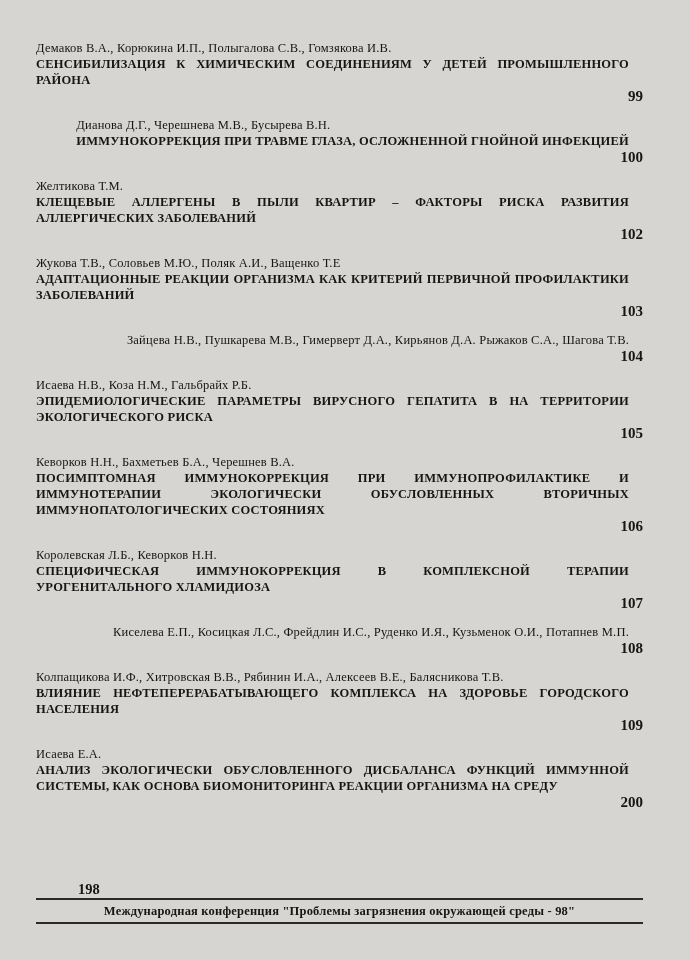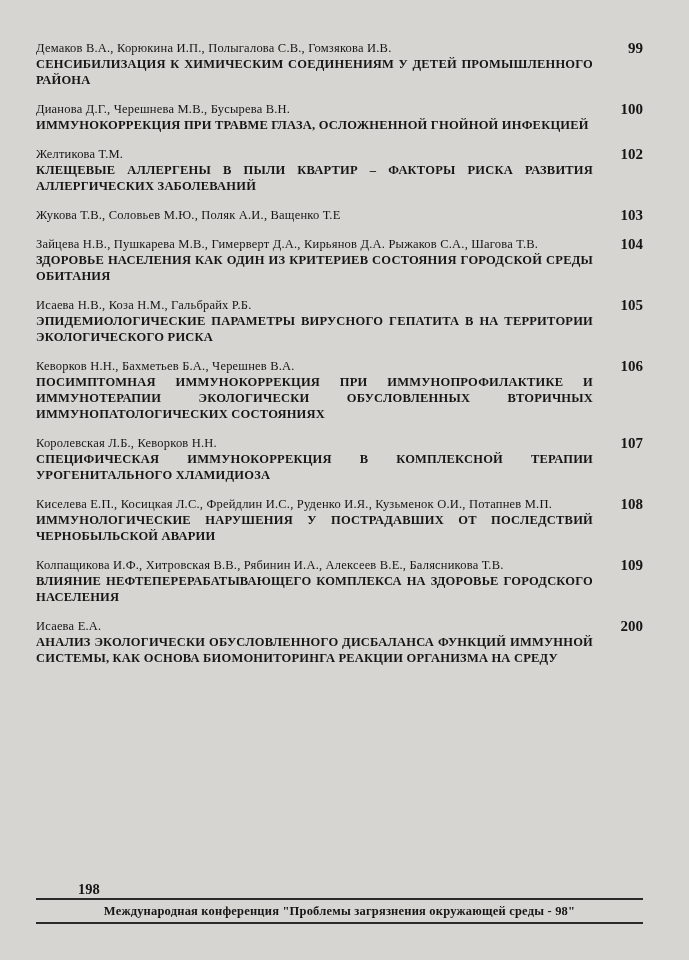--- a/index.html
+++ b/index.html
@@ -9,22 +9,23 @@
     font-family: "Liberation Serif", serif;
     color: #161616;
     display: flex;
     flex-direction: column;
     padding: 40px 46px 36px 36px;
     overflow: hidden;
   }
   .toc { display: block; }
   .entry {
     display: flex;
-    align-items: flex-start;
+    align-items: flex-end;
     margin-bottom: 13px;
+    flex-direction: column;
   }
   .entry .left {
     flex: 1;
     padding-right: 14px;
     min-width: 0;
   }
   .authors {
     font-size: 12.5px;
     line-height: 16px;
     letter-spacing: 0.2px;
@@ -92,28 +93,28 @@
     <div class="left">
       <div class="authors">Желтикова Т.М.</div>
       <div class="title">КЛЕЩЕВЫЕ АЛЛЕРГЕНЫ В ПЫЛИ КВАРТИР – ФАКТОРЫ РИСКА РАЗВИТИЯ АЛЛЕРГИЧЕСКИХ ЗАБОЛЕВАНИЙ</div>
     </div>
     <div class="pagenum">102</div>
   </div>
 
   <div class="entry">
     <div class="left">
       <div class="authors">Жукова Т.В., Соловьев М.Ю., Поляк А.И., Ващенко Т.Е</div>
+      <div class="title">АДАПТАЦИОННЫЕ РЕАКЦИИ ОРГАНИЗМА КАК КРИТЕРИЙ ПЕРВИЧНОЙ ПРОФИЛАКТИКИ ЗАБОЛЕВАНИЙ</div>
     </div>
     <div class="pagenum">103</div>
   </div>
 
   <div class="entry">
     <div class="left">
       <div class="authors">Зайцева Н.В., Пушкарева М.В., Гимерверт Д.А., Кирьянов Д.А. Рыжаков С.А., Шагова Т.В.</div>
-      <div class="title">ЗДОРОВЬЕ НАСЕЛЕНИЯ КАК ОДИН ИЗ КРИТЕРИЕВ СОСТОЯНИЯ ГОРОДСКОЙ СРЕДЫ ОБИТАНИЯ</div>
     </div>
     <div class="pagenum">104</div>
   </div>
 
   <div class="entry">
     <div class="left">
       <div class="authors">Исаева Н.В., Коза Н.М., Гальбрайх Р.Б.</div>
       <div class="title">ЭПИДЕМИОЛОГИЧЕСКИЕ ПАРАМЕТРЫ ВИРУСНОГО ГЕПАТИТА В НА ТЕРРИТОРИИ ЭКОЛОГИЧЕСКОГО РИСКА</div>
     </div>
     <div class="pagenum">105</div>
@@ -131,21 +132,20 @@
     <div class="left">
       <div class="authors">Королевская Л.Б., Кеворков Н.Н.</div>
       <div class="title">СПЕЦИФИЧЕСКАЯ ИММУНОКОРРЕКЦИЯ В КОМПЛЕКСНОЙ ТЕРАПИИ УРОГЕНИТАЛЬНОГО ХЛАМИДИОЗА</div>
     </div>
     <div class="pagenum">107</div>
   </div>
 
   <div class="entry">
     <div class="left">
       <div class="authors">Киселева Е.П., Косицкая Л.С., Фрейдлин И.С., Руденко И.Я., Кузьменок О.И., Потапнев М.П.</div>
-      <div class="title">ИММУНОЛОГИЧЕСКИЕ НАРУШЕНИЯ У ПОСТРАДАВШИХ ОТ ПОСЛЕДСТВИЙ ЧЕРНОБЫЛЬСКОЙ АВАРИИ</div>
     </div>
     <div class="pagenum">108</div>
   </div>
 
   <div class="entry">
     <div class="left">
       <div class="authors">Колпащикова И.Ф., Хитровская В.В., Рябинин И.А., Алексеев В.Е., Балясникова Т.В.</div>
       <div class="title">ВЛИЯНИЕ НЕФТЕПЕРЕРАБАТЫВАЮЩЕГО КОМПЛЕКСА НА ЗДОРОВЬЕ ГОРОДСКОГО НАСЕЛЕНИЯ</div>
     </div>
     <div class="pagenum">109</div>

